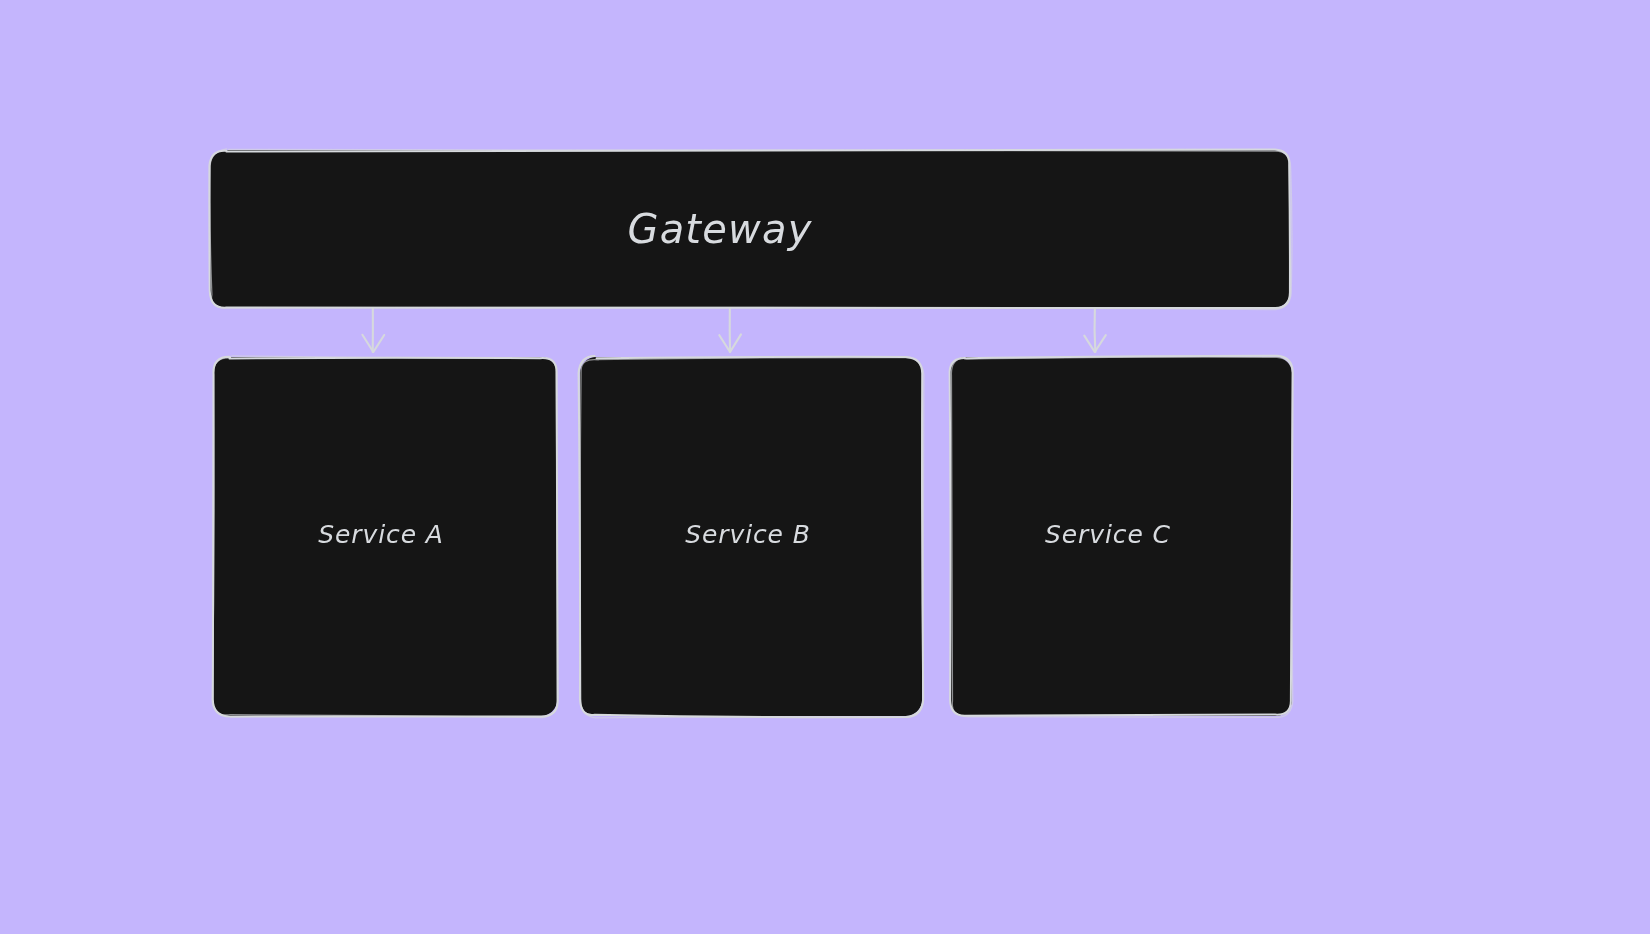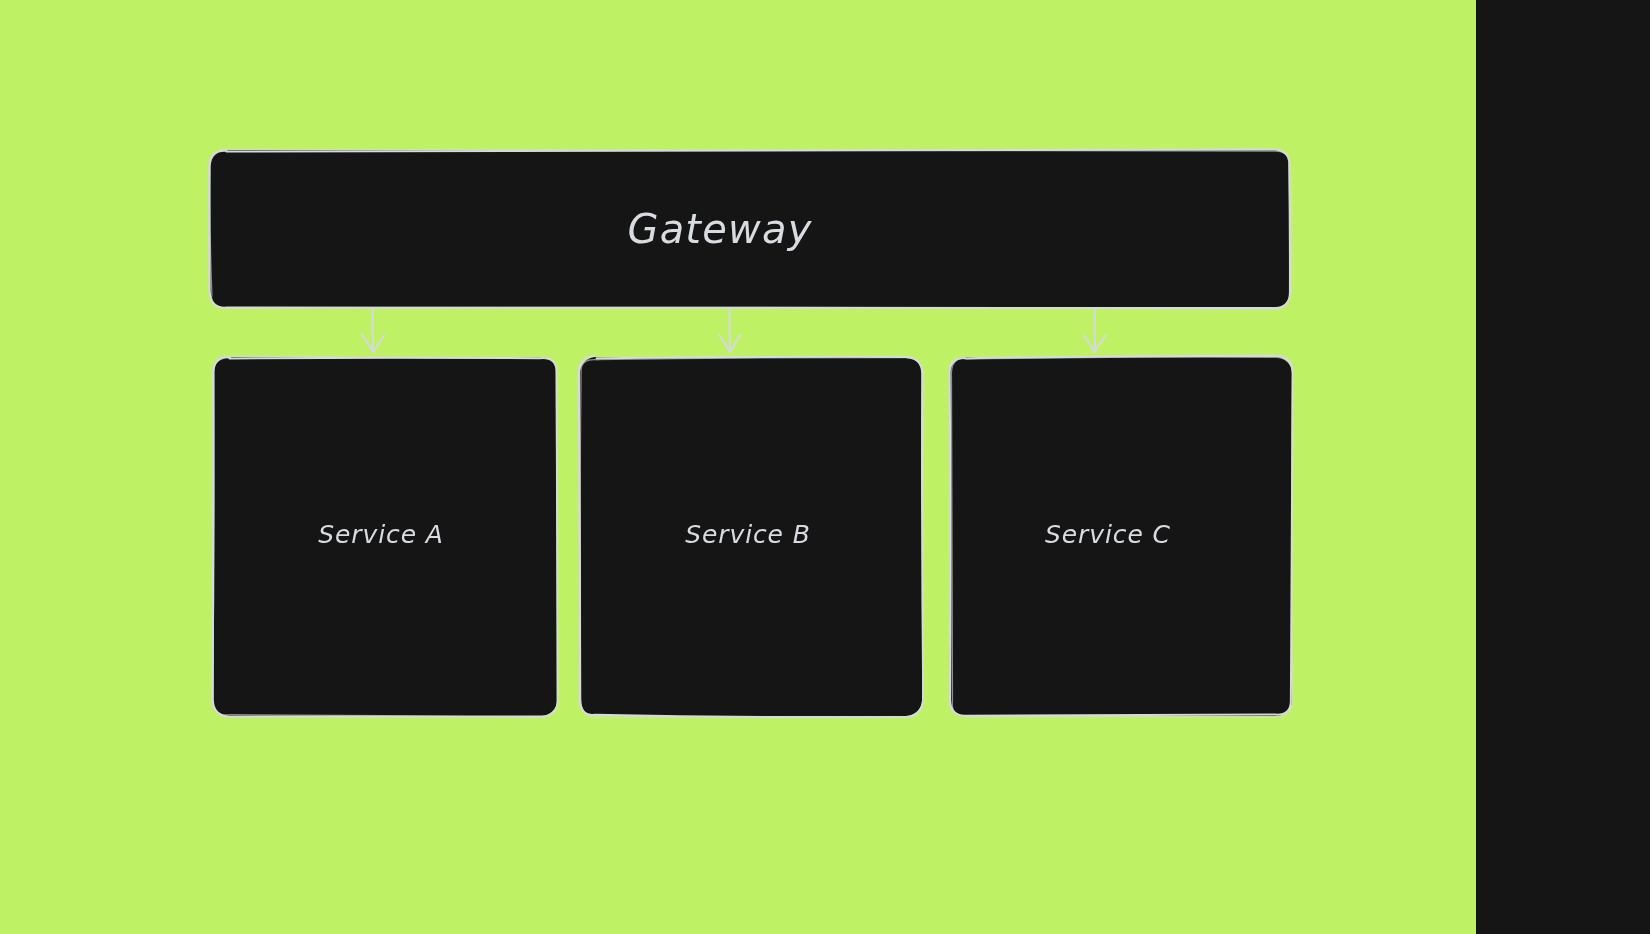--- a/index.html
+++ b/index.html
@@ -9,23 +9,23 @@
     background: #151515;
   }
   body {
     width: 1650px;
     height: 934px;
     overflow: hidden;
     font-family: "DejaVu Sans", sans-serif;
   }
   #canvas-root {
     position: relative;
-    width: 1476px;
+    width: 1650px;
     height: 934px;
-    background: #bef264;
+    background: #c4b5fd;
   }
   #diagram-svg {
     position: absolute;
     left: 0;
     top: 0;
     width: 1650px;
     height: 934px;
     display: block;
   }
   .sketch-stroke {

